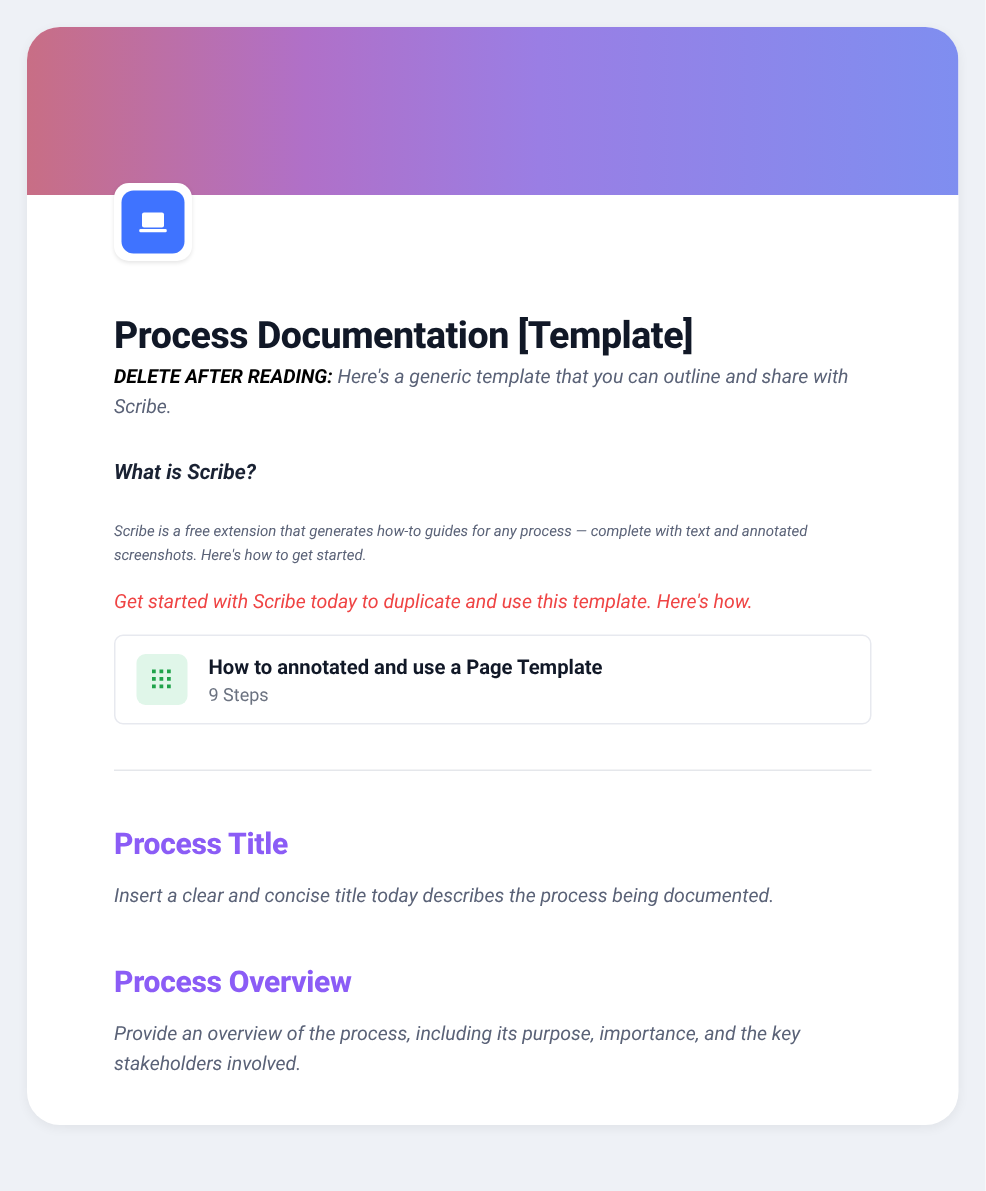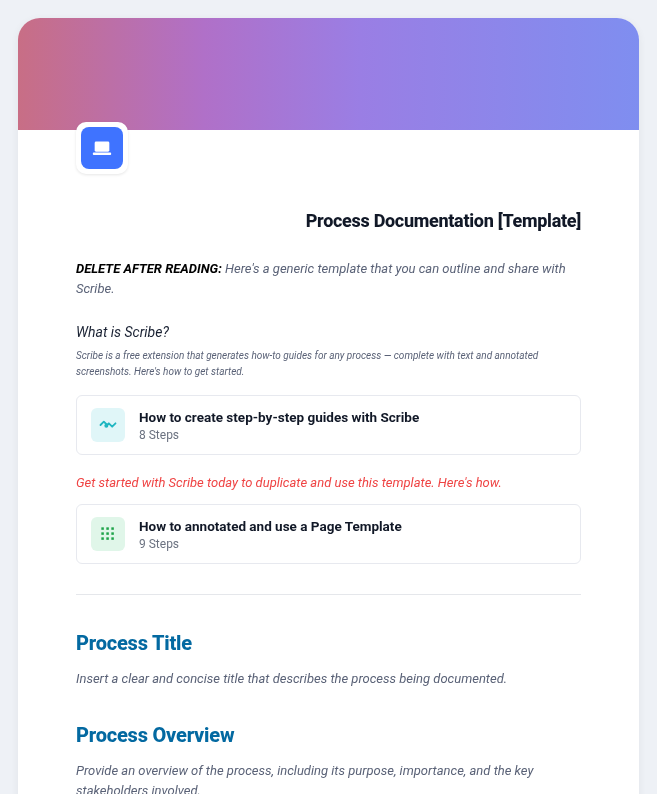--- a/index.html
+++ b/index.html
@@ -41,45 +41,44 @@
     background: #3f73ff;
     border-radius: 8px;
     display: flex;
     align-items: center;
     justify-content: center;
   }
   .content {
     padding: 80px 58px 20px 58px;
   }
   h1 {
-    font-size: 18px;
+    font-size: 25px;
     font-weight: 800;
     color: #111827;
     letter-spacing: -0.3px;
-    margin-bottom: 28px;
-    text-align: right;
+    margin-bottom: 3px;
   }
   .delete-note {
     font-size: 13px;
     font-style: italic;
     color: #5a6277;
     margin-bottom: 26px;
     line-height: 1.5;
   }
   .delete-note .strong {
     font-weight: 700;
     font-style: italic;
     color: #000000;
   }
   h3.sub {
     font-size: 14px;
-    font-weight: 400;
+    font-weight: 700;
     font-style: italic;
     color: #1a2233;
-    margin-bottom: 8px;
+    margin-bottom: 24px;
   }
   .desc {
     font-size: 10px;
     font-style: italic;
     color: #5a6277;
     line-height: 1.55;
     margin-bottom: 16px;
   }
   .guide-card {
     border: 1px solid #e7e9ef;
@@ -117,21 +116,21 @@
     margin: 4px 0 4px 0;
   }
   hr.sep {
     border: none;
     border-top: 1px solid #e5e7eb;
     margin: 30px 0 36px 0;
   }
   h2.section {
     font-size: 20px;
     font-weight: 800;
-    color: #0369a1;
+    color: #8b5cf6;
     margin-bottom: 14px;
     letter-spacing: -0.2px;
   }
   .section-desc {
     font-size: 13px;
     font-style: italic;
     color: #5a6277;
     line-height: 1.55;
     margin-bottom: 34px;
   }
@@ -153,32 +152,20 @@
   <div class="content">
     <h1>Process Documentation [Template]</h1>
 
     <p class="delete-note">
       <span class="strong">DELETE AFTER READING:</span><span> Here's a generic template that you can outline and share with Scribe.</span>
     </p>
 
     <h3 class="sub">What is Scribe?</h3>
     <p class="desc">Scribe is a free extension that generates how-to guides for any process — complete with text and annotated screenshots. Here's how to get started.</p>
 
-    <div class="guide-card">
-      <div class="guide-icon" style="background:#e0f6f8">
-        <svg width="20" height="20" viewBox="0 0 24 24">
-          <path d="M3 12 L7 8 L11 12 L13 10 L17 14 L21 10" stroke-width="2.2" fill="none" stroke-linecap="round" stroke-linejoin="round" stroke="#1fb6c1"></path>
-          <circle cx="10" cy="13" r="2.4" fill="#1fb6c1"></circle>
-        </svg>
-      </div>
-      <div>
-        <div class="guide-title">How to create step-by-step guides with Scribe</div>
-        <div class="guide-steps">8 Steps</div>
-      </div>
-    </div>
 
     <p class="between">Get started with Scribe today to duplicate and use this template. Here's how.</p>
 
     <div class="guide-card">
       <div class="guide-icon" style="background:#e0f6e9">
         <svg width="20" height="20" viewBox="0 0 24 24">
           <g fill="#1fa34a">
             <rect x="4" y="4" width="3" height="3"></rect>
               <rect x="10" y="4" width="3" height="3"></rect>
               <rect x="16" y="4" width="3" height="3"></rect>
@@ -193,18 +180,18 @@
       </div>
       <div>
         <div class="guide-title">How to annotated and use a Page Template</div>
         <div class="guide-steps">9 Steps</div>
       </div>
     </div>
 
     <hr class="sep">
 
     <h2 class="section">Process Title</h2>
-    <p class="section-desc">Insert a clear and concise title that describes the process being documented.</p>
+    <p class="section-desc">Insert a clear and concise title today describes the process being documented.</p>
 
     <h2 class="section">Process Overview</h2>
     <p class="section-desc" style="margin-bottom:10px">Provide an overview of the process, including its purpose, importance, and the key stakeholders involved.</p>
   </div>
 </div>
 
 </body></html>

